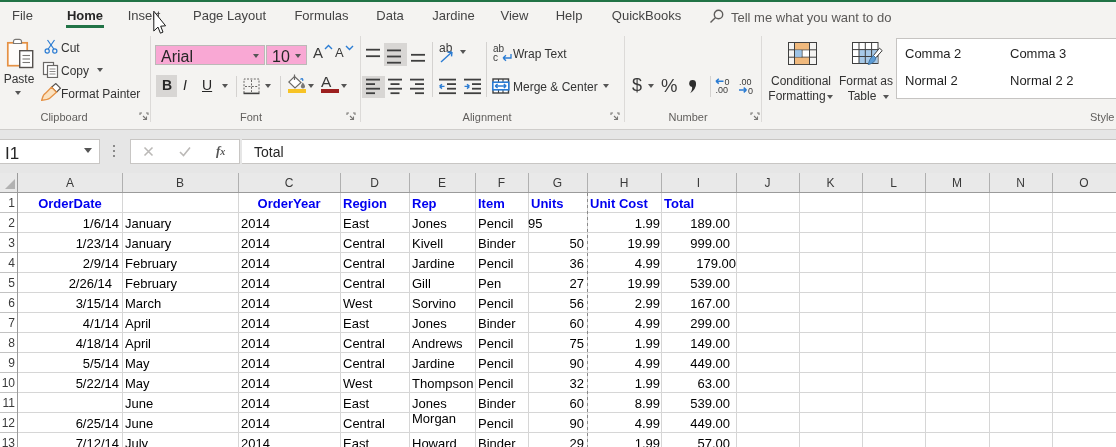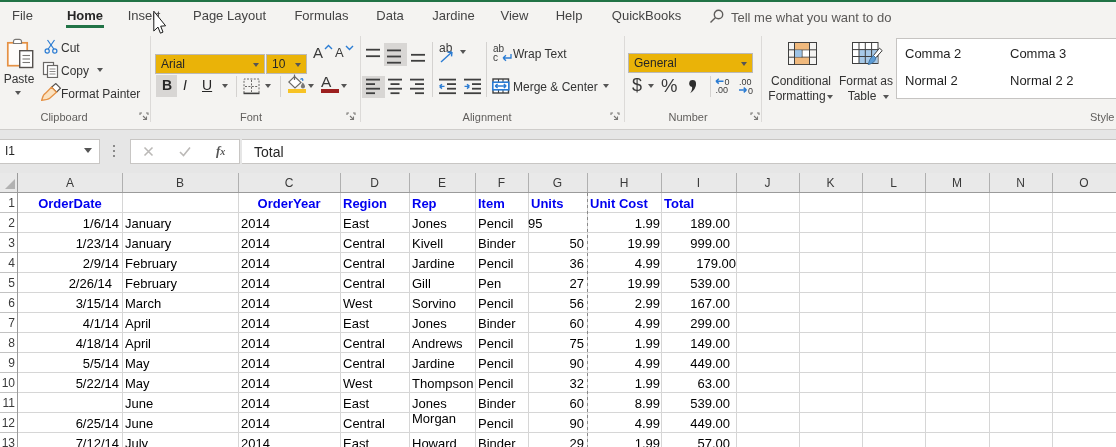--- a/index.html
+++ b/index.html
@@ -1,21 +1,21 @@
 <!DOCTYPE html>
 <html><head><meta charset="utf-8"><style>
 html,body{margin:0;padding:0;}
 body{width:1116px;height:447px;overflow:hidden;font-family:"Liberation Sans",sans-serif;background:#fff;}
 .ab{position:absolute;}
 #page{position:relative;width:1116px;height:447px;overflow:hidden;}
 .tab{position:absolute;top:8px;font-size:13px;color:#444;white-space:nowrap;transform:translateX(-50%);}
 .glbl{position:absolute;font-size:11px;color:#605e5c;transform:translateX(-50%);top:111px;}
 .sep{position:absolute;top:36px;height:86px;width:1px;background:#dcdad8;}
 .ssep{position:absolute;width:1px;background:#d4d2d0;}
-.combo{position:absolute;background:#eab308;border:1px solid #bbb9b7;font-size:12px;color:#262626;margin-top:9px;}
+.combo{position:absolute;background:#f9a8d4;border:1px solid #bbb9b7;font-size:16px;color:#262626;}
 .cbt{position:absolute;left:5px;top:2px;}
 .cbarr{position:absolute;right:5px;top:8px;width:0;height:0;border-left:3.5px solid transparent;border-right:3.5px solid transparent;border-top:4px solid #555;}
 .darr{position:absolute;width:0;height:0;border-left:3.5px solid transparent;border-right:3.5px solid transparent;border-top:4px solid #555;}
 .rtxt{position:absolute;font-size:12px;color:#333;white-space:nowrap;}
 .launch{position:absolute;width:10px;height:10px;}
 .colhdr{position:absolute;top:173px;height:19px;font-size:12px;color:#3a3a3a;text-align:center;line-height:20px;}
 .rowhdr{position:absolute;left:0;width:15px;font-size:12px;color:#3a3a3a;text-align:right;height:20px;line-height:20px;}
 .cell{position:absolute;font-size:13px;color:#000;height:20px;line-height:21px;white-space:nowrap;overflow:hidden;}
 .hcell{font-weight:bold;color:#0000f0;}
 .gvl{position:absolute;width:1px;background:#d6d6d6;}
@@ -198,24 +198,20 @@
 <rect x="0.8" y="4.2" width="16" height="7.6" fill="#fff" stroke="#2b7cd3" stroke-width="1.6"></rect>
 <path d="M3.2,8 L14.2,8 M3.2,8 L5.6,6 M3.2,8 L5.6,10 M14.2,8 L11.8,6 M14.2,8 L11.8,10" fill="none" stroke="#2b7cd3" stroke-width="1.4"></path>
     </svg>
 <div class="rtxt" style="left:513px;top:80px;">Merge &amp; Center</div>
 <div class="darr" style="left:603px;top:84px;"></div>
 <div class="glbl" style="left:487px;">Alignment</div>
 <svg class="launch" style="left:610px;top:112px;" width="10" height="10" viewBox="0 0 10 10">
 <path d="M1,3 L1,1 L3,1 M7,1 L9,1 L9,3" fill="none" stroke="#7a7876" stroke-width="1.1"></path>
 <path d="M4,4 L7.5,7.5 M7.5,4.5 L7.5,7.5 L4,7.5" fill="none" stroke="#7a7876" stroke-width="1.1"></path>
     </svg>
-<div class="combo" style="left:628px;top:44px;width:123px;height:18px;">
-      <span class="cbt">General</span>
-      <span class="cbarr"></span>
-    </div>
 <div class="ab" style="left:632px;top:74.5px;font-size:18px;color:#3a3a3a;">$</div>
 <div class="darr" style="left:648px;top:84px;"></div>
 <div class="ab" style="left:661px;top:75px;font-size:18.5px;color:#3a3a3a;">%</div>
 <svg class="ab" style="left:689px;top:79.5px;" width="8" height="14" viewBox="0 0 8 14">
 <circle cx="3.6" cy="3.4" r="3.4" fill="#2e2e2e"></circle>
 <path d="M7,3.4 C7,7.5 5,10.8 1.2,13.2 C3.4,10 3.6,7.5 2.6,5 Z" fill="#2e2e2e"></path>
     </svg>
 <div class="ssep" style="left:710px;top:76px;height:21px;"></div>
 <svg class="ab" style="left:715px;top:78px;" width="16" height="16" viewBox="0 0 16 16">
 <path d="M8.5,3.2 L1,3.2 M1,3.2 L3.8,0.8 M1,3.2 L3.8,5.6" fill="none" stroke="#2b7cd3" stroke-width="1.5"></path>
@@ -264,21 +260,21 @@
 <div class="rtxt" style="left:862px;top:88.5px;transform:translateX(-50%);">Table</div>
 <div class="darr" style="left:883px;top:95px;"></div>
 <div class="ab" style="left:896px;top:38px;width:220px;height:59px;background:#fff;border:1px solid #c6c4c2;border-right:none;"></div>
 <div class="ab" style="left:905px;top:46px;font-size:13px;color:#1f1f1f;">Comma 2</div>
 <div class="ab" style="left:1010px;top:46px;font-size:13px;color:#1f1f1f;">Comma 3</div>
 <div class="ab" style="left:905px;top:73px;font-size:13px;color:#1f1f1f;">Normal 2</div>
 <div class="ab" style="left:1010px;top:73px;font-size:13px;color:#1f1f1f;">Normal 2 2</div>
 <div class="ab" style="left:1090px;top:111px;font-size:11px;color:#605e5c;">Style</div>
 <div class="ab" style="left:0;top:130px;width:1116px;height:43px;background:#e6e6e6;"></div>
 <div class="ab" style="left:0;top:138.5px;width:100px;height:25px;background:#fff;border:1px solid #c8c6c4;border-left:none;box-sizing:border-box;"></div>
-<div class="ab" style="left:5px;top:144px;font-size:12px;color:#262626;">I1</div>
+<div class="ab" style="left:5px;top:144px;font-size:17px;color:#262626;">I1</div>
 <div class="darr" style="left:84px;top:148px;border-left-width:4.5px;border-right-width:4.5px;border-top-width:5px;"></div>
 <div class="ab" style="left:113px;top:145px;width:2px;height:2px;background:#8a8a8a;box-shadow:0 5px #8a8a8a,0 10px #8a8a8a;"></div>
 <div class="ab" style="left:130px;top:138.5px;width:110px;height:25px;background:#fff;border:1px solid #c8c6c4;box-sizing:border-box;"></div>
 <svg class="ab" style="left:143px;top:146px;" width="11" height="11" viewBox="0 0 11 11">
       <path d="M1.5,1.5 L9.5,9.5 M9.5,1.5 L1.5,9.5" stroke="#bbb9b7" stroke-width="1.6" fill="none"></path>
     </svg>
 <svg class="ab" style="left:179px;top:146px;" width="12" height="11" viewBox="0 0 12 11">
       <path d="M1,6 L4.5,9.5 L11,1.5" stroke="#bbb9b7" stroke-width="1.6" fill="none"></path>
     </svg>
 <div class="ab" style="left:216px;top:143px;font-size:13px;font-style:italic;font-family:Liberation Serif,serif;color:#555;font-weight:bold;">f<span style="font-size:10px;">x</span></div>

